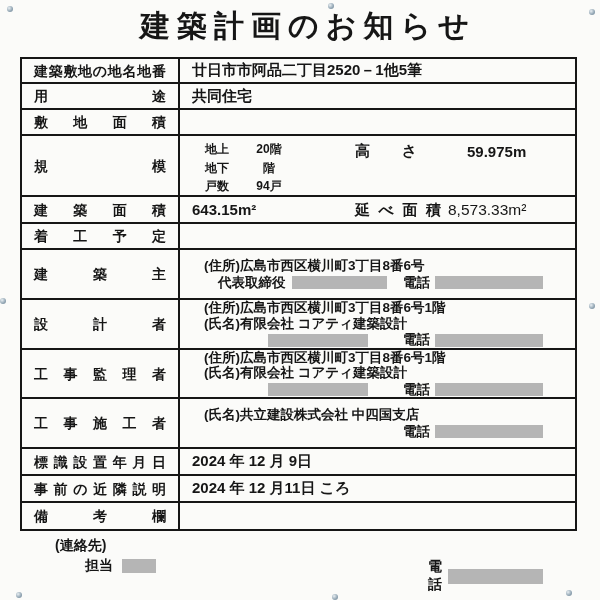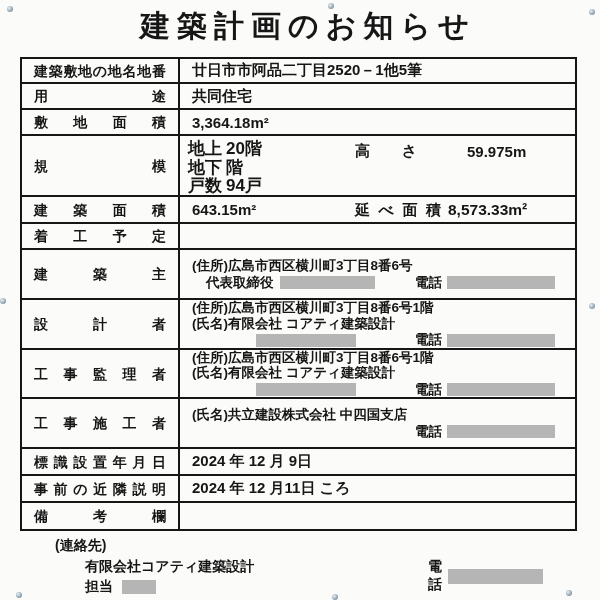--- a/index.html
+++ b/index.html
@@ -23,44 +23,44 @@
     display:flex;align-items:center;padding:0 12px;
   }
   .jchars{display:flex;justify-content:space-between;width:100%;
     font-weight:700;font-size:14px;line-height:16px;}
   .vcell{
     flex:1;display:flex;align-items:center;padding:0 12px;position:relative;
     box-sizing:border-box;font-size:15px;font-weight:700;min-width:0;
   }
   .vcell.multi{
     flex-direction:column;align-items:stretch;justify-content:center;
-    padding:3px 12px;font-size:13.5px;font-weight:600;line-height:15.5px;
+    padding:3px 24px;font-size:13.5px;font-weight:600;line-height:15.5px;
   }
   .pline{white-space:nowrap;}
   .pline3{display:flex;align-items:center;margin-top:1px;}
   .redact{background:#b5b5b5;height:13px;display:inline-block;flex:0 0 auto;}
   .w95{width:95px;} .w100{width:100px;} .w110{width:108px;} .w34{width:34px;height:14px;}
   .rep{margin-left:14px;margin-right:6px;white-space:nowrap;}
   .indent64{margin-left:64px;}
   .phone-group{margin-left:auto;margin-right:8px;display:flex;align-items:center;gap:5px;
     font-weight:700;white-space:nowrap;}
   
   .scale-cell{flex-direction:column;align-items:flex-start;justify-content:flex-start;
     padding:4px 8px;}
-  .scale-line{display:flex;line-height:18.5px;font-size:17px;font-weight:700;}
+  .scale-line{display:flex;line-height:18.5px;font-size:12px;font-weight:700;margin-left:17px;}
   .slabel{width:38px;}
-  .sval{width:52px;text-align:left;white-space:nowrap;}
+  .sval{width:52px;text-align:center;white-space:nowrap;}
   .height-label{position:absolute;left:175px;top:7px;width:62px;}
   .height-label .jchars{font-size:15px;}
   .height-val{position:absolute;left:287px;top:7px;font-size:15px;font-weight:700;}
   
   .tf-label{position:absolute;left:175px;top:50%;transform:translateY(-50%);width:86px;}
   .tf-label .jchars{font-size:15px;}
   .tf-val{position:absolute;left:268px;top:50%;transform:translateY(-50%);
-    font-size:15.5px;font-weight:700;white-space:nowrap;}
+    font-size:15.5px;font-weight:400;white-space:nowrap;}
   
   .contact{position:absolute;left:0;top:537px;width:480px;font-size:14px;font-weight:700;}
   .c-head{margin-left:55px;line-height:17px;}
   .c-line2{margin-left:85px;margin-top:3px;line-height:18px;white-space:nowrap;}
   .c-phone{position:absolute;left:428px;top:21px;display:flex;align-items:center;gap:6px;}
   .c-phone .redact{width:95px;height:15px;}
   .c-line3{margin-left:85px;margin-top:3px;display:flex;align-items:center;gap:9px;}
   
   .screw{position:absolute;width:6px;height:6px;border-radius:50%;opacity:.85;
     background:radial-gradient(circle at 35% 35%, #e6edf2, #7e95a6 60%, #5d7486);}
@@ -107,23 +107,20 @@
 
     <div class="row" style="height:26px">
       <div class="lcell">
           <div class="jchars">
             <span>敷</span>
             <span>地</span>
             <span>面</span>
             <span>積</span>
           </div>
         </div>
-      <div class="vcell">
-          <span>3,364.18m²</span>
-        </div>
     </div>
 
     <div class="row" style="height:61px">
       <div class="lcell">
           <div class="jchars">
             <span>規</span>
             <span>模</span>
           </div>
         </div>
       <div class="vcell scale-cell">
@@ -313,21 +310,20 @@
         </div>
       <div class="vcell">
           <span></span>
         </div>
     </div>
 
   </div>
 
   <div class="contact">
     <div class="c-head">(連絡先)</div>
-    <div class="c-line2">有限会社コアティ建築設計</div>
     <div class="c-phone">
       <span>電話</span>
       <span class="redact"></span>
     </div>
     <div class="c-line3">
       <span>担当</span>
       <span class="redact w34"></span>
     </div>
   </div>
 

